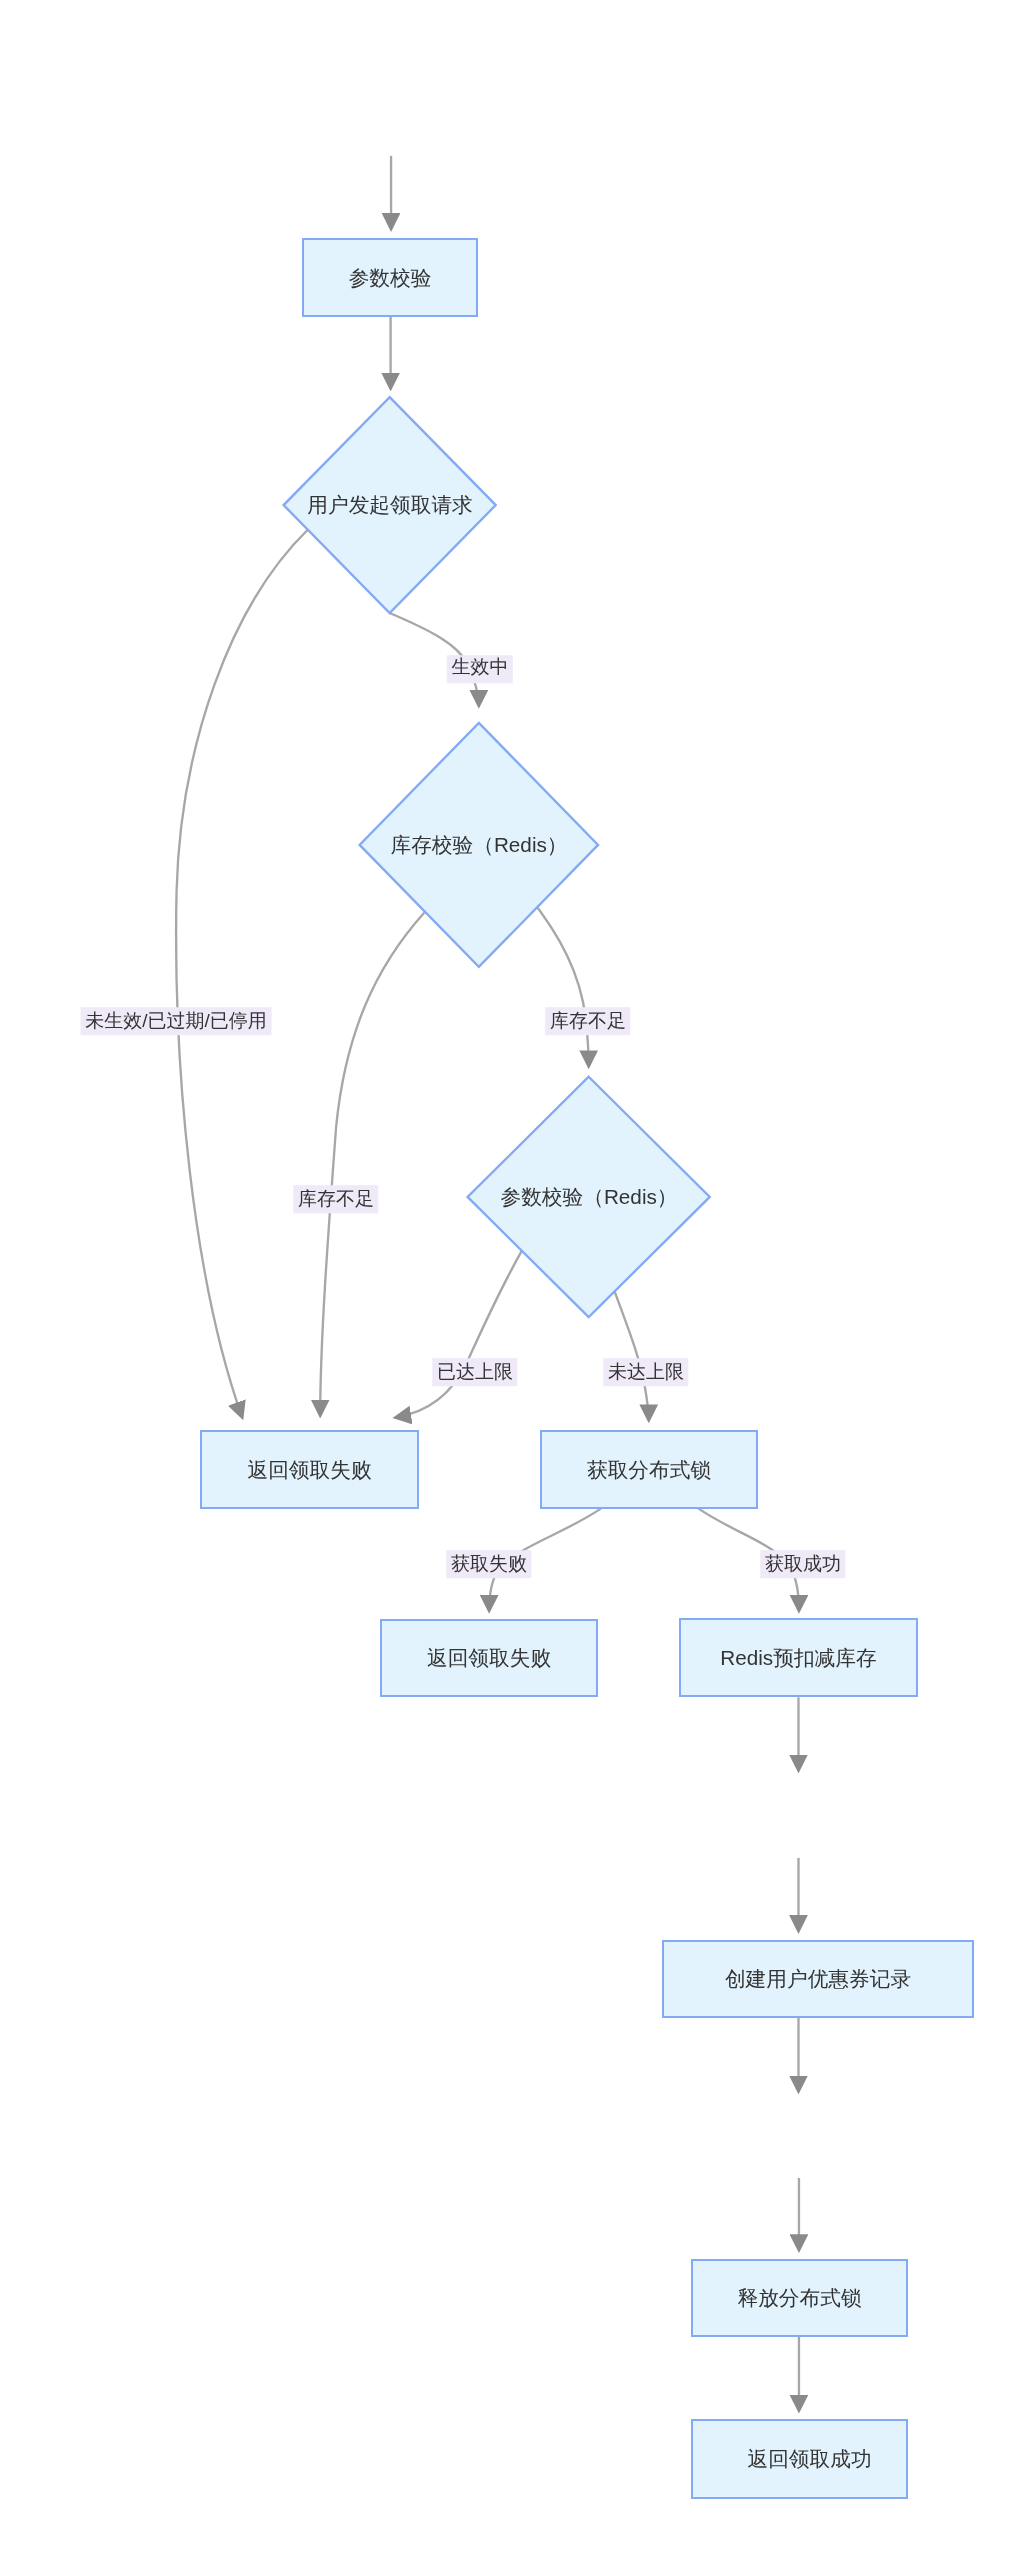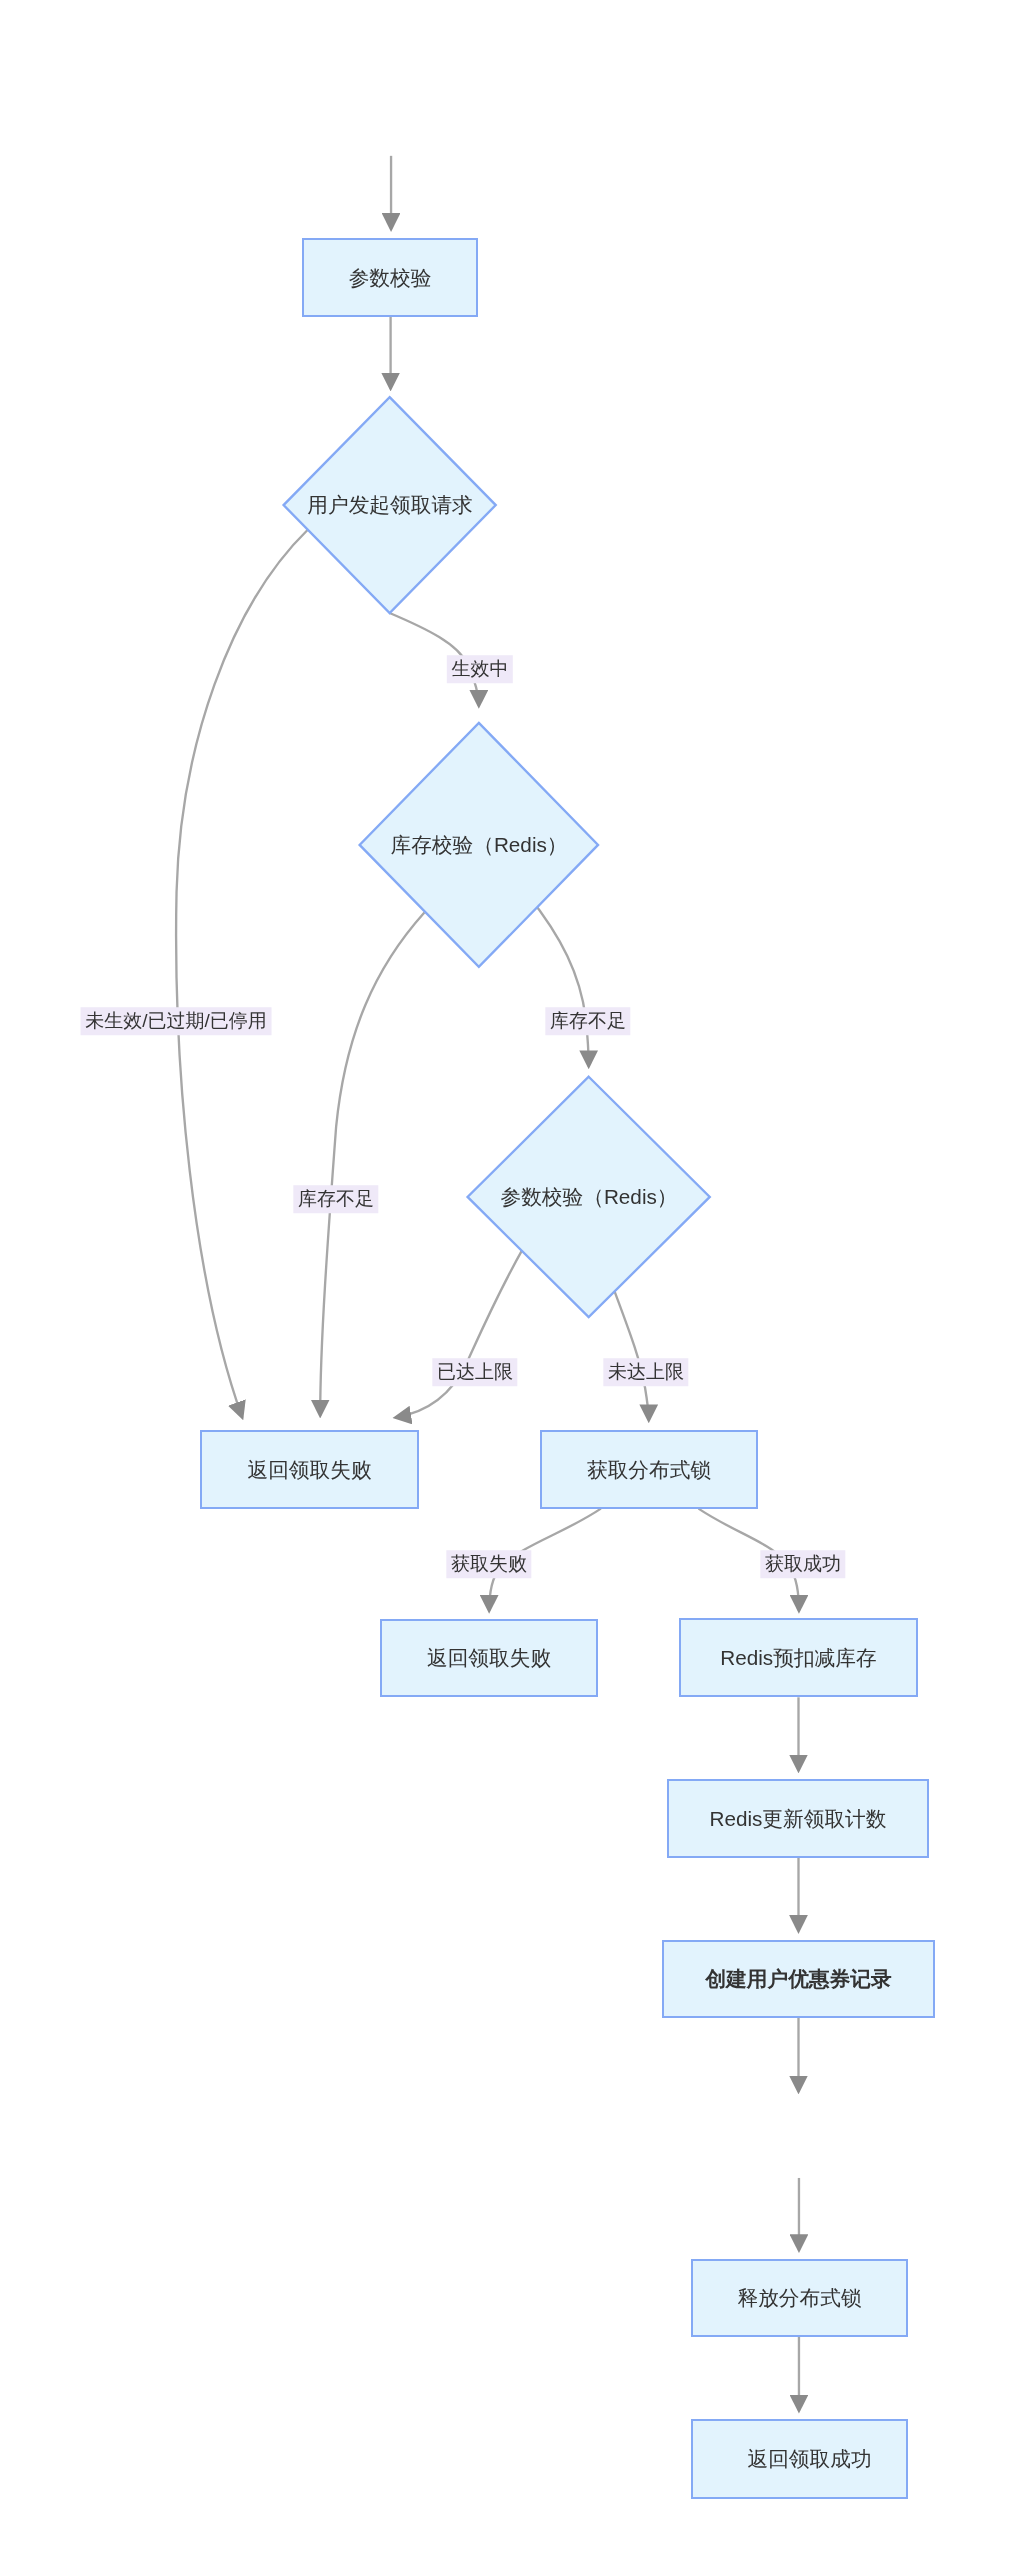--- a/index.html
+++ b/index.html
@@ -89,30 +89,29 @@
     <polygon class="diamond" points="415,423 528,538 415,653 302,538"></polygon>
     <polygon class="diamond" points="510,770 637,900 510,1030 383,900"></polygon>
     <polygon class="diamond" points="627,1147 756,1275 627,1403 498,1275"></polygon>
   </svg>
 
   <div class="node" style="left:302px; top:238px;  width:176px; height:79px;">参数校验</div>
   <div class="node" style="left:200px; top:1430px; width:219px; height:79px;">返回领取失败</div>
   <div class="node" style="left:540px; top:1430px; width:218px; height:79px;">获取分布式锁</div>
   <div class="node" style="left:380px; top:1619px; width:218px; height:78px;">返回领取失败</div>
   <div class="node" style="left:679px; top:1618px; width:239px; height:79px;">Redis预扣减库存</div>
-  <div class="node" style="left:667px; top:1779px; width:262px; height:79px;">Redis更新领取计数</div>
-  <div class="node" style="left:662px; top:1940px; width:273px; height:78px;font-weight:bold;">创建用户优惠券记录</div>
+  <div class="node" style="left:662px; top:1940px; width:312px; height:78px;">创建用户优惠券记录</div>
   <div class="node" style="left:691px; top:2259px; width:217px; height:78px;">释放分布式锁</div>
   <div class="node" style="left:691px; top:2419px; width:217px; height:80px;padding-left:20px;">返回领取成功</div>
 
   <div class="diamond-label" style="left:390px; top:505px;">用户发起领取请求</div>
   <div class="diamond-label" style="left:479px; top:845px;">库存校验（Redis）</div>
   <div class="diamond-label" style="left:589px; top:1197px;">参数校验（Redis）</div>
 
-  <div class="edge-label" style="left:480px; top:669px;">生效中</div>
+  <div class="edge-label" style="left:480px; top:669px;font-family:Liberation Mono, monospace;">生效中</div>
   <div class="edge-label" style="left:176px; top:1021px;">未生效/已过期/已停用</div>
   <div class="edge-label" style="left:336px; top:1199px;">库存不足</div>
   <div class="edge-label" style="left:588px; top:1021px;">库存不足</div>
   <div class="edge-label" style="left:475px; top:1372px;">已达上限</div>
   <div class="edge-label" style="left:646px; top:1372px;">未达上限</div>
   <div class="edge-label" style="left:489px; top:1564px;">获取失败</div>
   <div class="edge-label" style="left:803px; top:1564px;">获取成功</div>
 
 </div>
 

